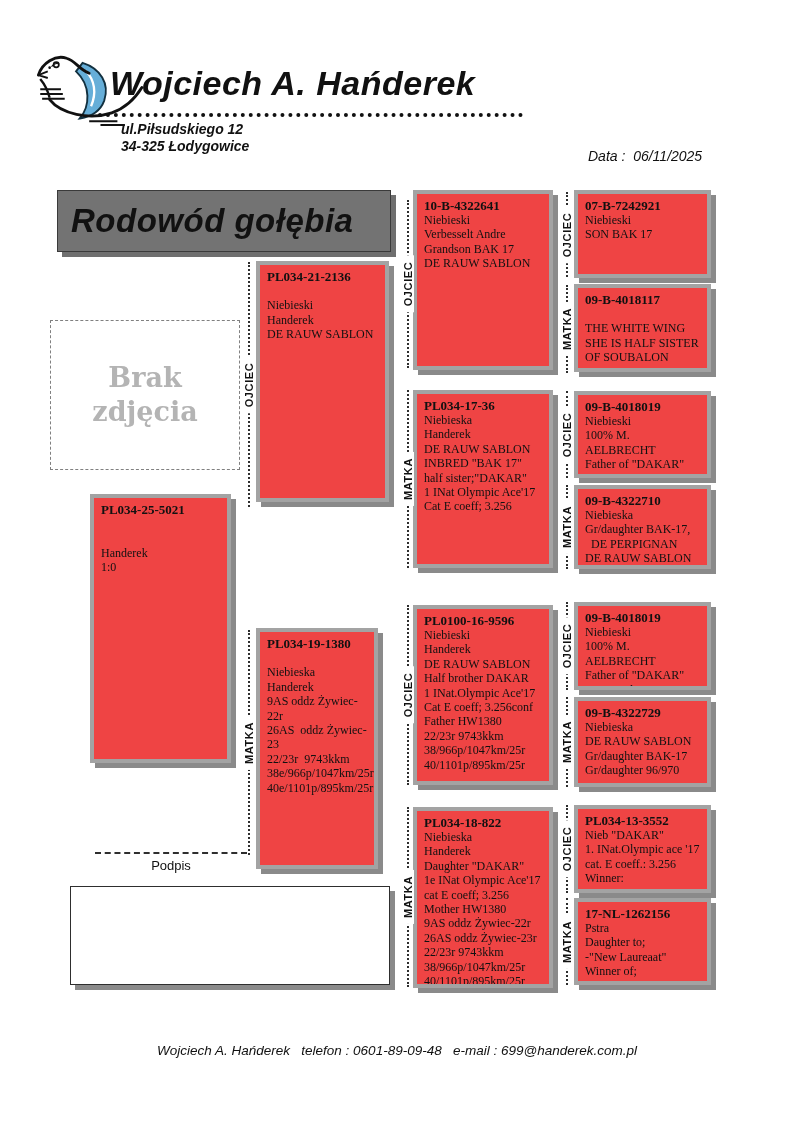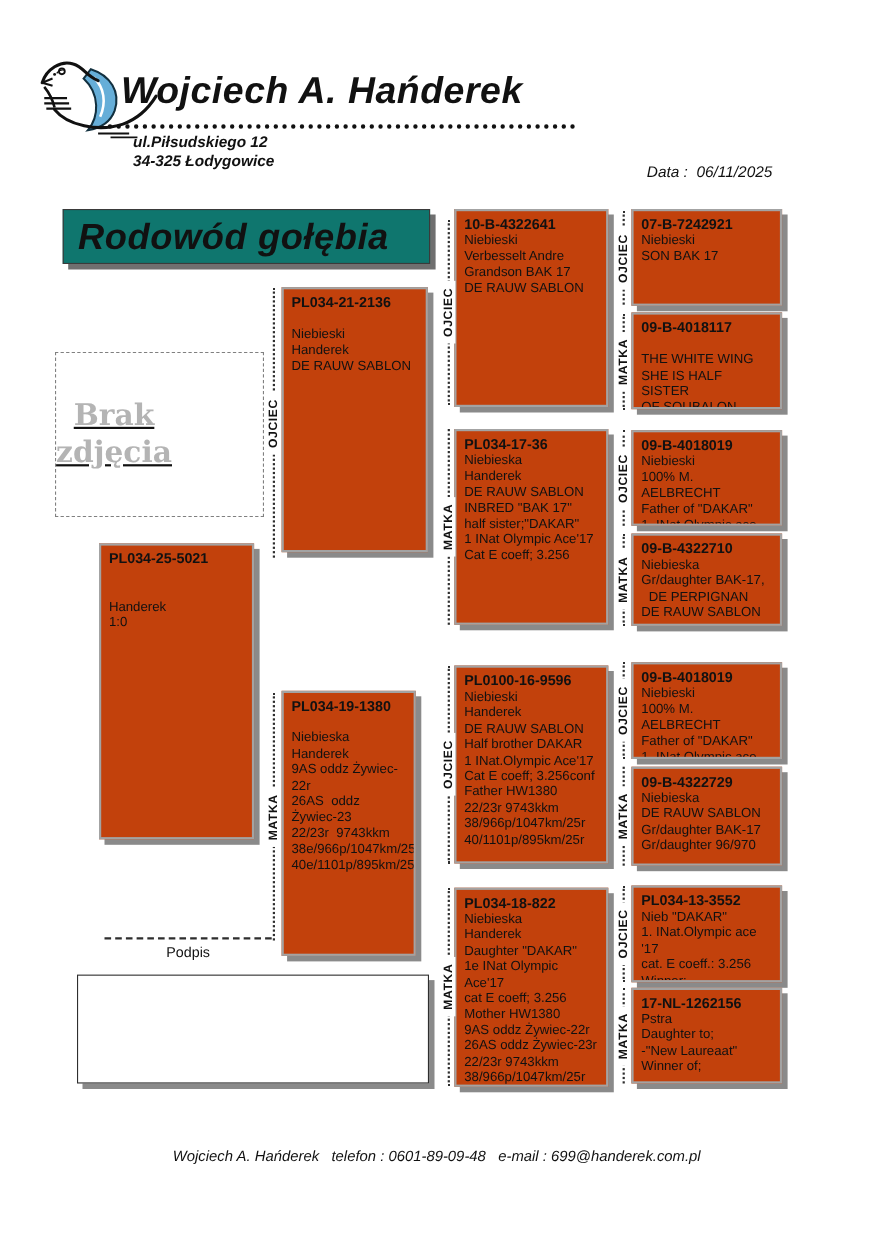--- a/index.html
+++ b/index.html
@@ -5,32 +5,32 @@
   html,body{margin:0;padding:0;background:#fff;}
   .page{position:relative;width:794px;height:1123px;background:#ffffff;overflow:hidden;
         font-family:"Liberation Sans",sans-serif;color:#111;}
   
   .owner-name{position:absolute;left:110px;top:64px;font-size:34px;font-weight:bold;font-style:italic;letter-spacing:0.5px;}
   .name-underline{position:absolute;left:98px;top:113px;width:425px;height:0;border-top:4px dotted #111;}
   .addr{position:absolute;left:121px;font-style:italic;font-size:14px;font-weight:bold;}
   .addr1{top:121px;} .addr2{top:138px;text-align:right;}
   .date-label{position:absolute;left:588px;top:148px;font-style:italic;font-size:14px;white-space:pre-wrap;}
   
-  .title-box{position:absolute;left:57px;top:190px;width:334px;height:50px;background:#0f766e;
+  .title-box{position:absolute;left:57px;top:190px;width:334px;height:62px;background:#737373;
              border:1px solid #3a3a3a;box-shadow:5px 5px 0 #6f6f6f;display:flex;align-items:center;
              padding-left:13px;box-sizing:border-box;}
   .title-box span{font-size:33px;font-weight:bold;font-style:italic;letter-spacing:0.5px;}
   
   .photo-box{position:absolute;left:50px;top:320px;width:190px;height:150px;border:1px dashed #808080;
-             display:flex;align-items:center;text-align:center;box-sizing:border-box;text-decoration:underline;}
+             display:flex;align-items:center;justify-content:center;text-align:center;box-sizing:border-box;}
   .photo-text{font-family:"DejaVu Serif",serif;font-weight:bold;font-size:27px;line-height:34px;
               color:#b4b4b4;white-space:pre-wrap;}
   
-  .pbox{position:absolute;background:#c2410c;border:2px solid #a3a3a3;box-shadow:5px 5px 0 #8a8a8a;
-        padding:4px 7px;box-sizing:border-box;overflow:hidden;}
+  .pbox{position:absolute;background:#ef4444;border:4px solid #a3a3a3;box-shadow:5px 5px 0 #8a8a8a;
+        padding:4px 7px;box-sizing:border-box;overflow:hidden;font-family:Liberation Serif, serif;}
   .pbox-title{font-weight:bold;font-size:13px;line-height:15px;}
   .pbox-body{font-size:12px;line-height:14.4px;white-space:pre-wrap;}
   
   .connector{position:absolute;width:0;border-left:2px dotted #2e2e2e;}
   .connector-label{position:absolute;left:-1px;top:50%;transform:translate(-50%,-50%) rotate(-90deg);
                    background:#fff;padding:0 6px;font-size:11px;font-weight:bold;letter-spacing:0.6px;
                    white-space:nowrap;}
   
   .podpis-line{position:absolute;left:95px;top:852px;width:152px;height:0;border-top:2px dashed #2e2e2e;}
   .podpis-label{position:absolute;left:95px;top:858px;width:152px;text-align:center;font-size:13px;}

